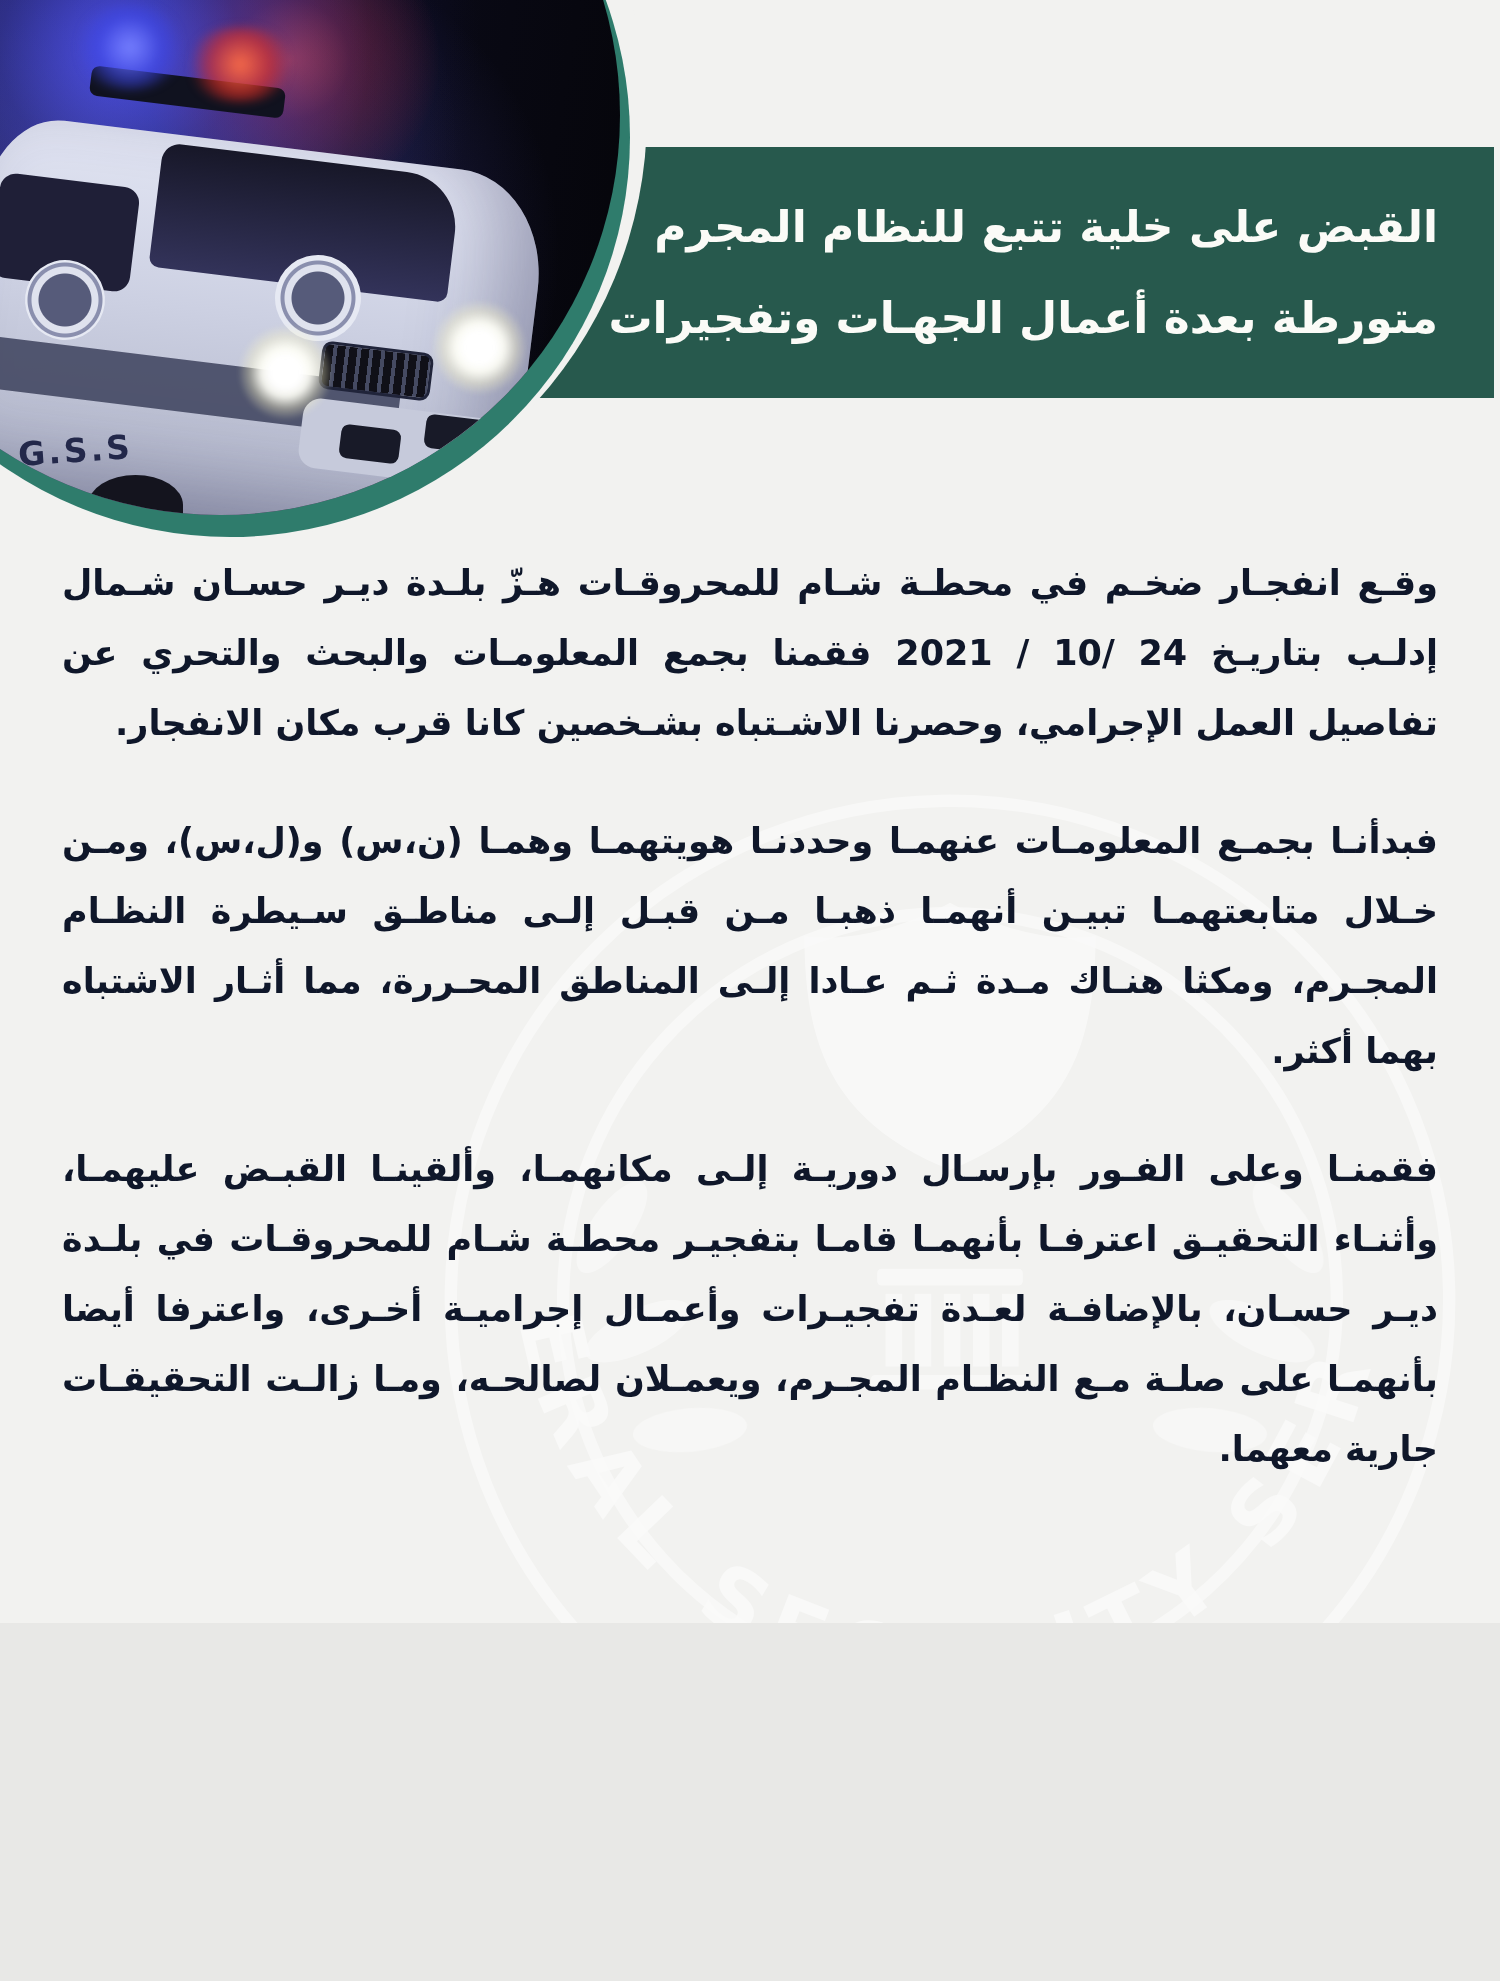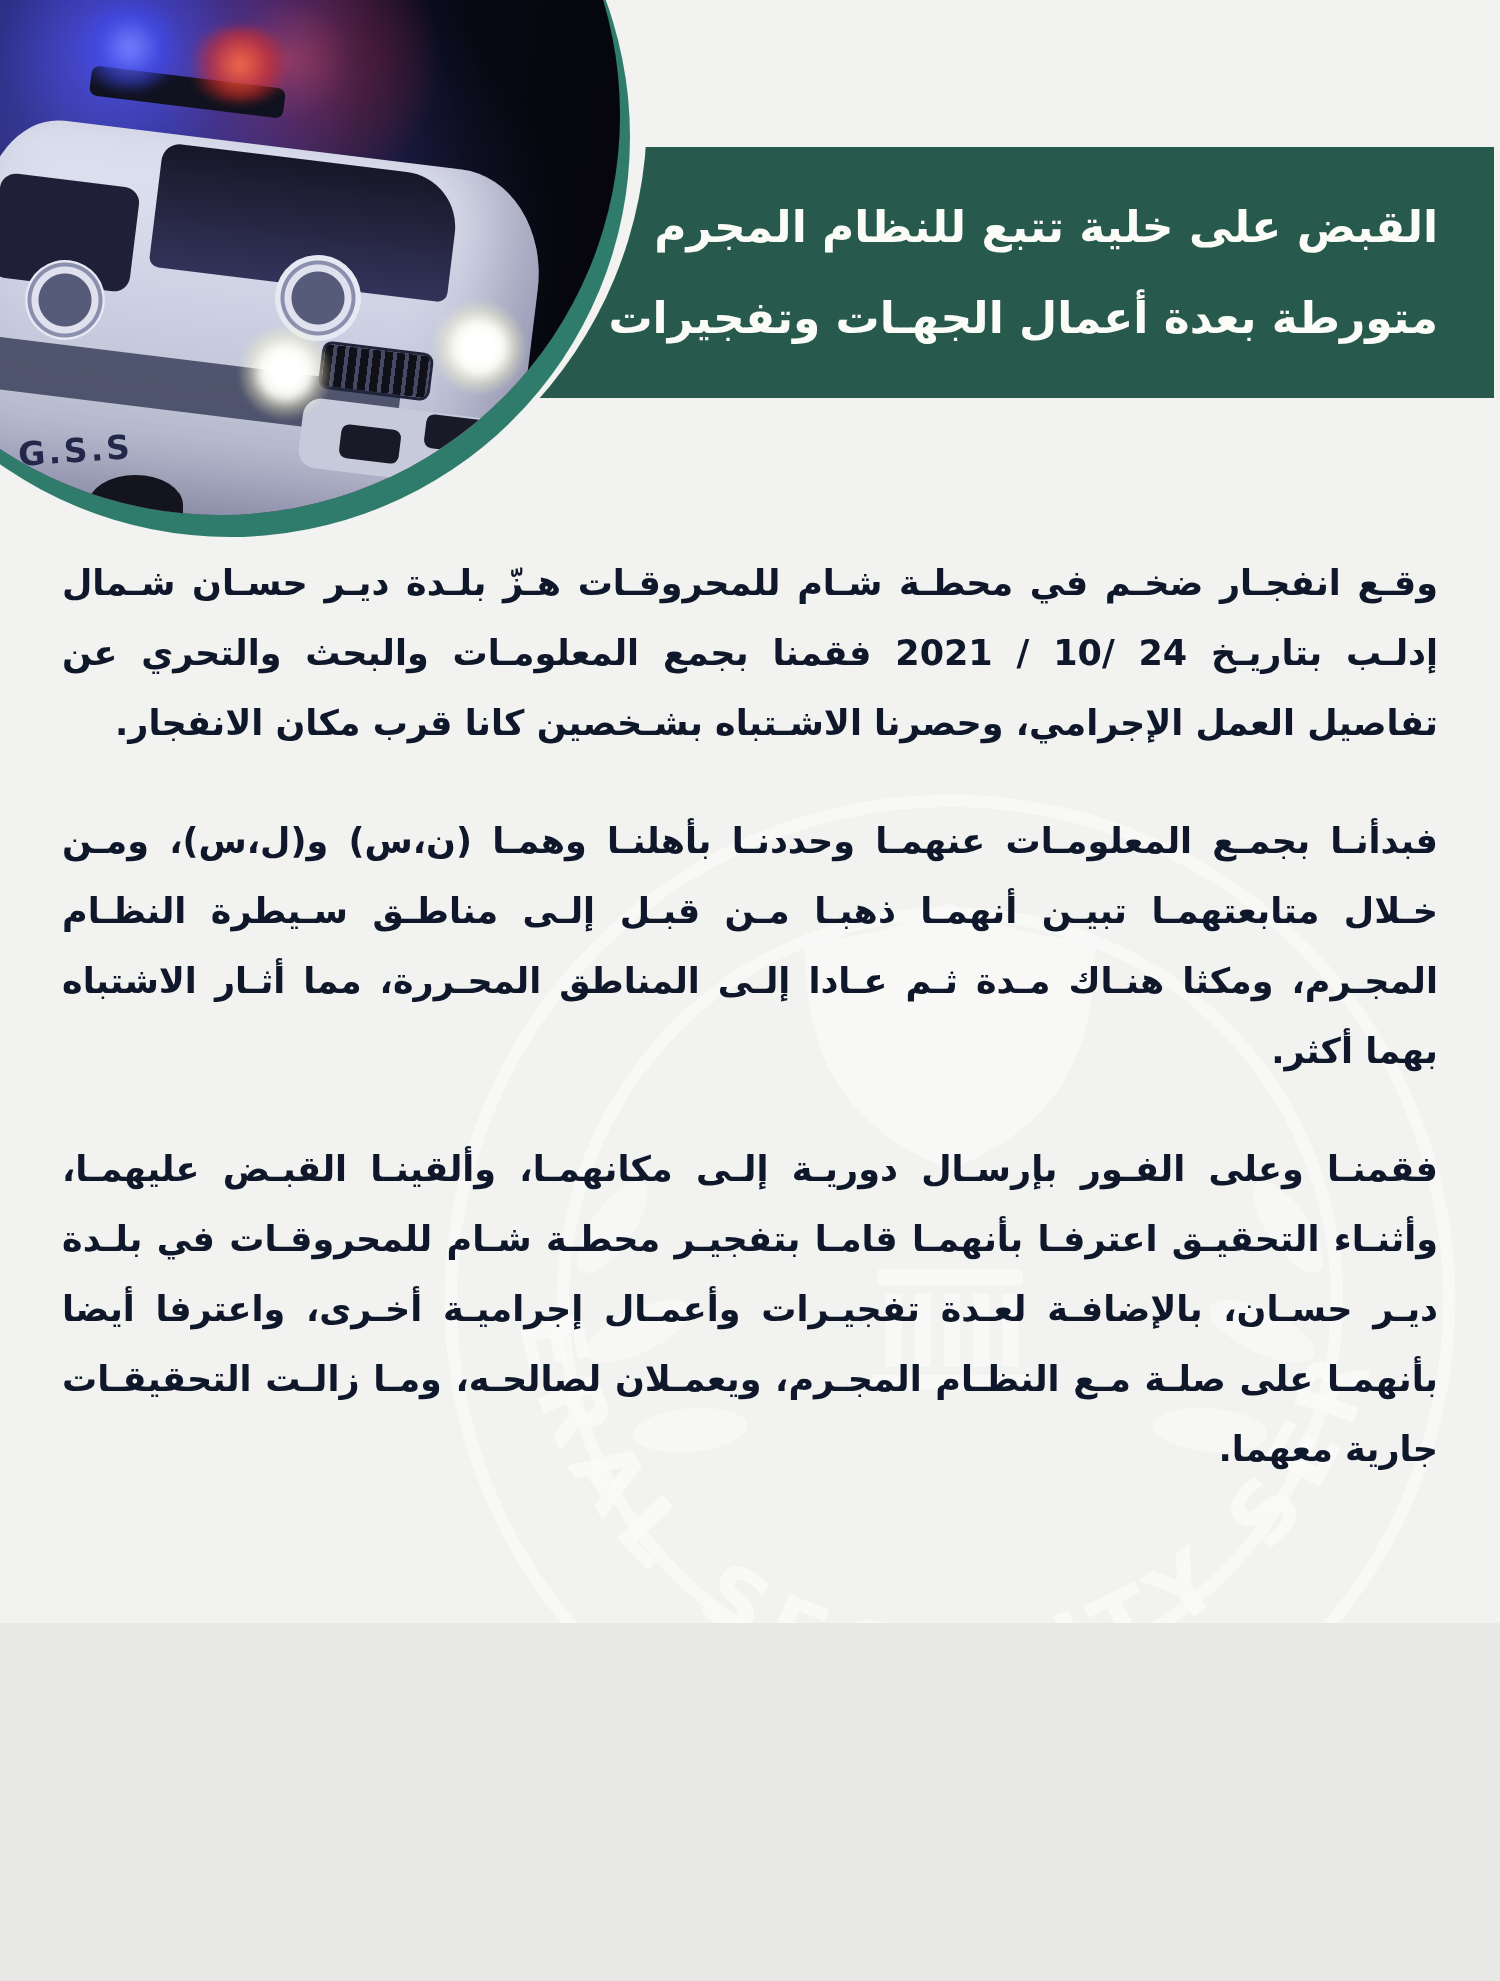--- a/index.html
+++ b/index.html
@@ -264,21 +264,21 @@
     <defs>
       <path id="seal-arc" d="M 90 540 A 418 418 0 0 0 910 540"></path>
     </defs>
     <text fill="#ffffff" opacity="0.85" font-size="82" font-weight="bold" letter-spacing="14" text-anchor="middle">
       <textPath href="#seal-arc" startOffset="50%">GENERAL SECURITY SERVICE</textPath>
     </text>
   </svg>
 
   <div class="body-text">
     <p>وقـع انفجـار ضخـم في محطـة شـام للمحروقـات هـزّ بلـدة ديـر حسـان شـمال إدلـب بتاريـخ 24 /10 / 2021 فقمنا بجمع المعلومـات والبحث والتحري عن تفاصيل العمل الإجرامي، وحصرنا الاشـتباه بشـخصين كانا قرب مكان الانفجار.</p>
-    <p>فبدأنـا بجمـع المعلومـات عنهمـا وحددنـا بأهلنـا وهمـا (ن،س) و(ل،س)، ومـن خـلال متابعتهمـا تبيـن أنهمـا ذهبـا مـن قبـل إلـى مناطـق سـيطرة النظـام المجـرم، ومكثا هنـاك مـدة ثـم عـادا إلـى المناطق المحـررة، مما أثـار الاشتباه بهما أكثر.</p>
+    <p>فبدأنـا بجمـع المعلومـات عنهمـا وحددنـا هويتهمـا وهمـا (ن،س) و(ل،س)، ومـن خـلال متابعتهمـا تبيـن أنهمـا ذهبـا مـن قبـل إلـى مناطـق سـيطرة النظـام المجـرم، ومكثا هنـاك مـدة ثـم عـادا إلـى المناطق المحـررة، مما أثـار الاشتباه بهما أكثر.</p>
     <p>فقمنـا وعلى الفـور بإرسـال دوريـة إلـى مكانهمـا، وألقينـا القبـض عليهمـا، وأثنـاء التحقيـق اعترفـا بأنهمـا قامـا بتفجيـر محطـة شـام للمحروقـات في بلـدة ديـر حسـان، بالإضافـة لعـدة تفجيـرات وأعمـال إجراميـة أخـرى، واعترفا أيضا بأنهمـا على صلـة مـع النظـام المجـرم، ويعمـلان لصالحـه، ومـا زالـت التحقيقـات جارية معهما.</p>
   </div>
 
   <div class="footer">
     <div class="sig2">«ضيـاء العمر»</div>
   </div>
 
 </div>
 
 </body></html>

